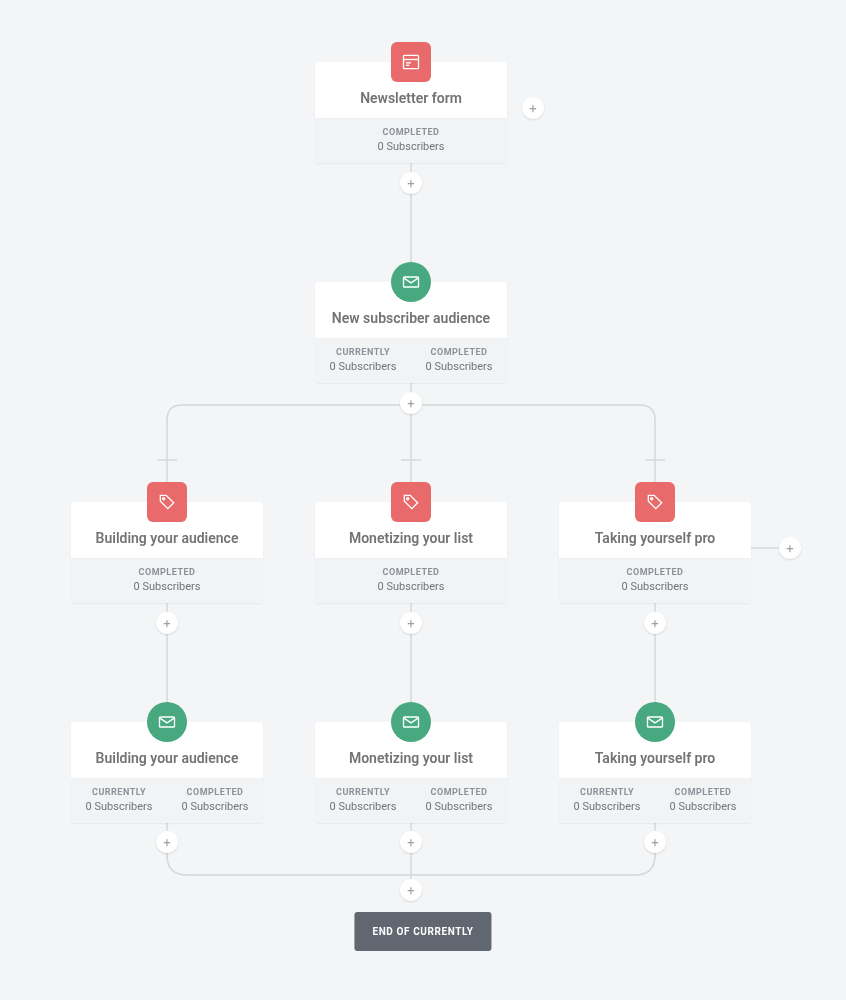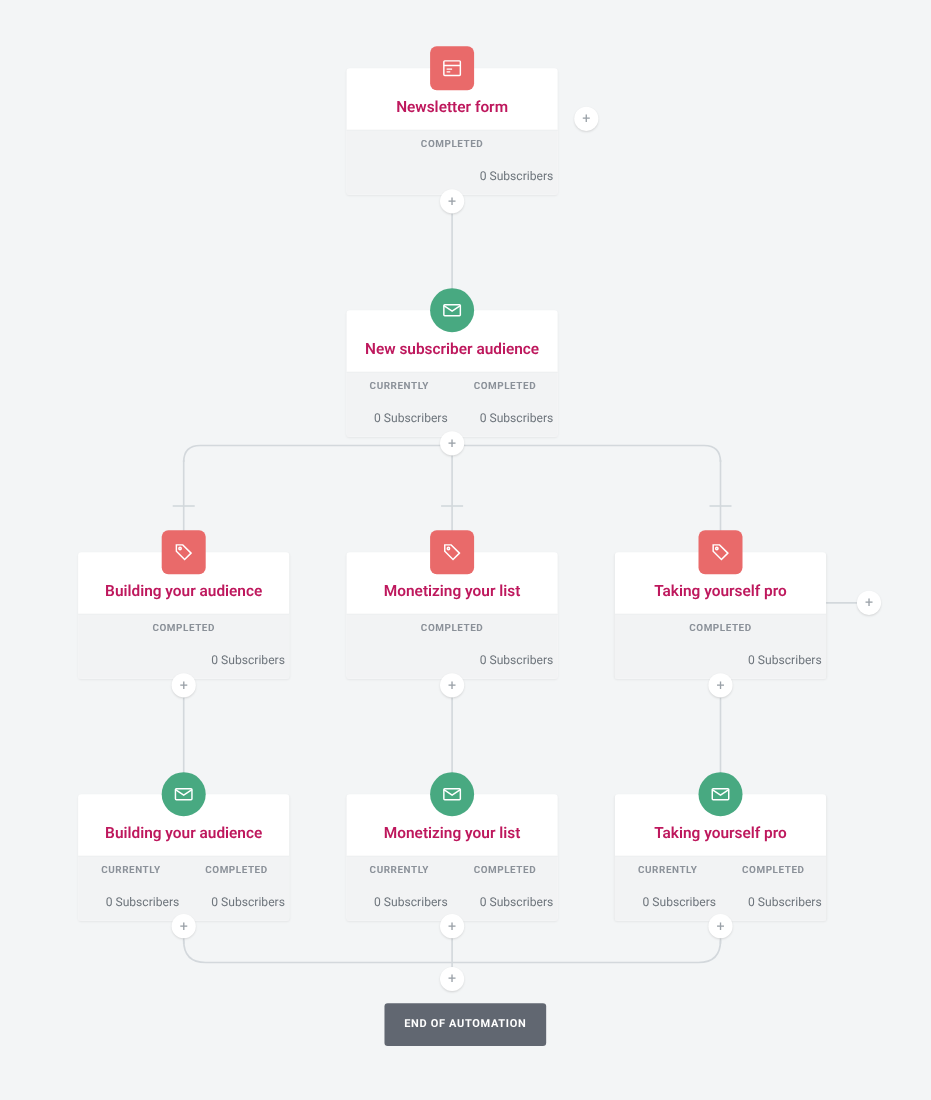--- a/index.html
+++ b/index.html
@@ -17,27 +17,27 @@
     position: absolute;
     width: 192px;
     background: #ffffff;
     border-radius: 3px;
     box-shadow: 0 1px 2px rgba(0,0,0,0.06);
   }
   .node .title {
     text-align: center;
     font-size: 14px;
     font-weight: 600;
-    color: #be185d;
+    color: #737373;
     padding: 28px 8px 12px 8px;
   }
   .stats-row { display:flex; border-top:1px solid #eef0f1; background:#f2f3f4;}
   .stat { flex:1; text-align:center; padding:8px 4px 10px 4px; }
   .stat .label { font-size:9px; font-weight:700; color:#8b9199; letter-spacing:0.5px;text-align:center; }
-  .stat .value { font-size:11px; color:#6e757c; margin-top:17px;text-align:right; }
+  .stat .value { font-size:11px; color:#6e757c; margin-top:3px; }
 
   .icon-chip {
     position:absolute;
     width:40px; height:40px;
     left:50%; transform:translateX(-50%);
     top:-20px;
     border-radius:6px;
     display:flex; align-items:center; justify-content:center;
     color:#fff;
   }
@@ -257,15 +257,15 @@
       </div>
     </div>
   </div>
 
   <div class="plus-btn" style="left:156px; top:831px;">+</div>
   <div class="plus-btn" style="left:400px; top:831px;">+</div>
   <div class="plus-btn" style="left:644px; top:831px;">+</div>
 
   <div class="plus-btn" style="left:400px; top:879px;">+</div>
 
-  <div class="end-badge" style="top:912px;">END OF AUTOMATION</div>
+  <div class="end-badge" style="top:912px;">END OF CURRENTLY</div>
 
 </div>
 
 </body></html>

